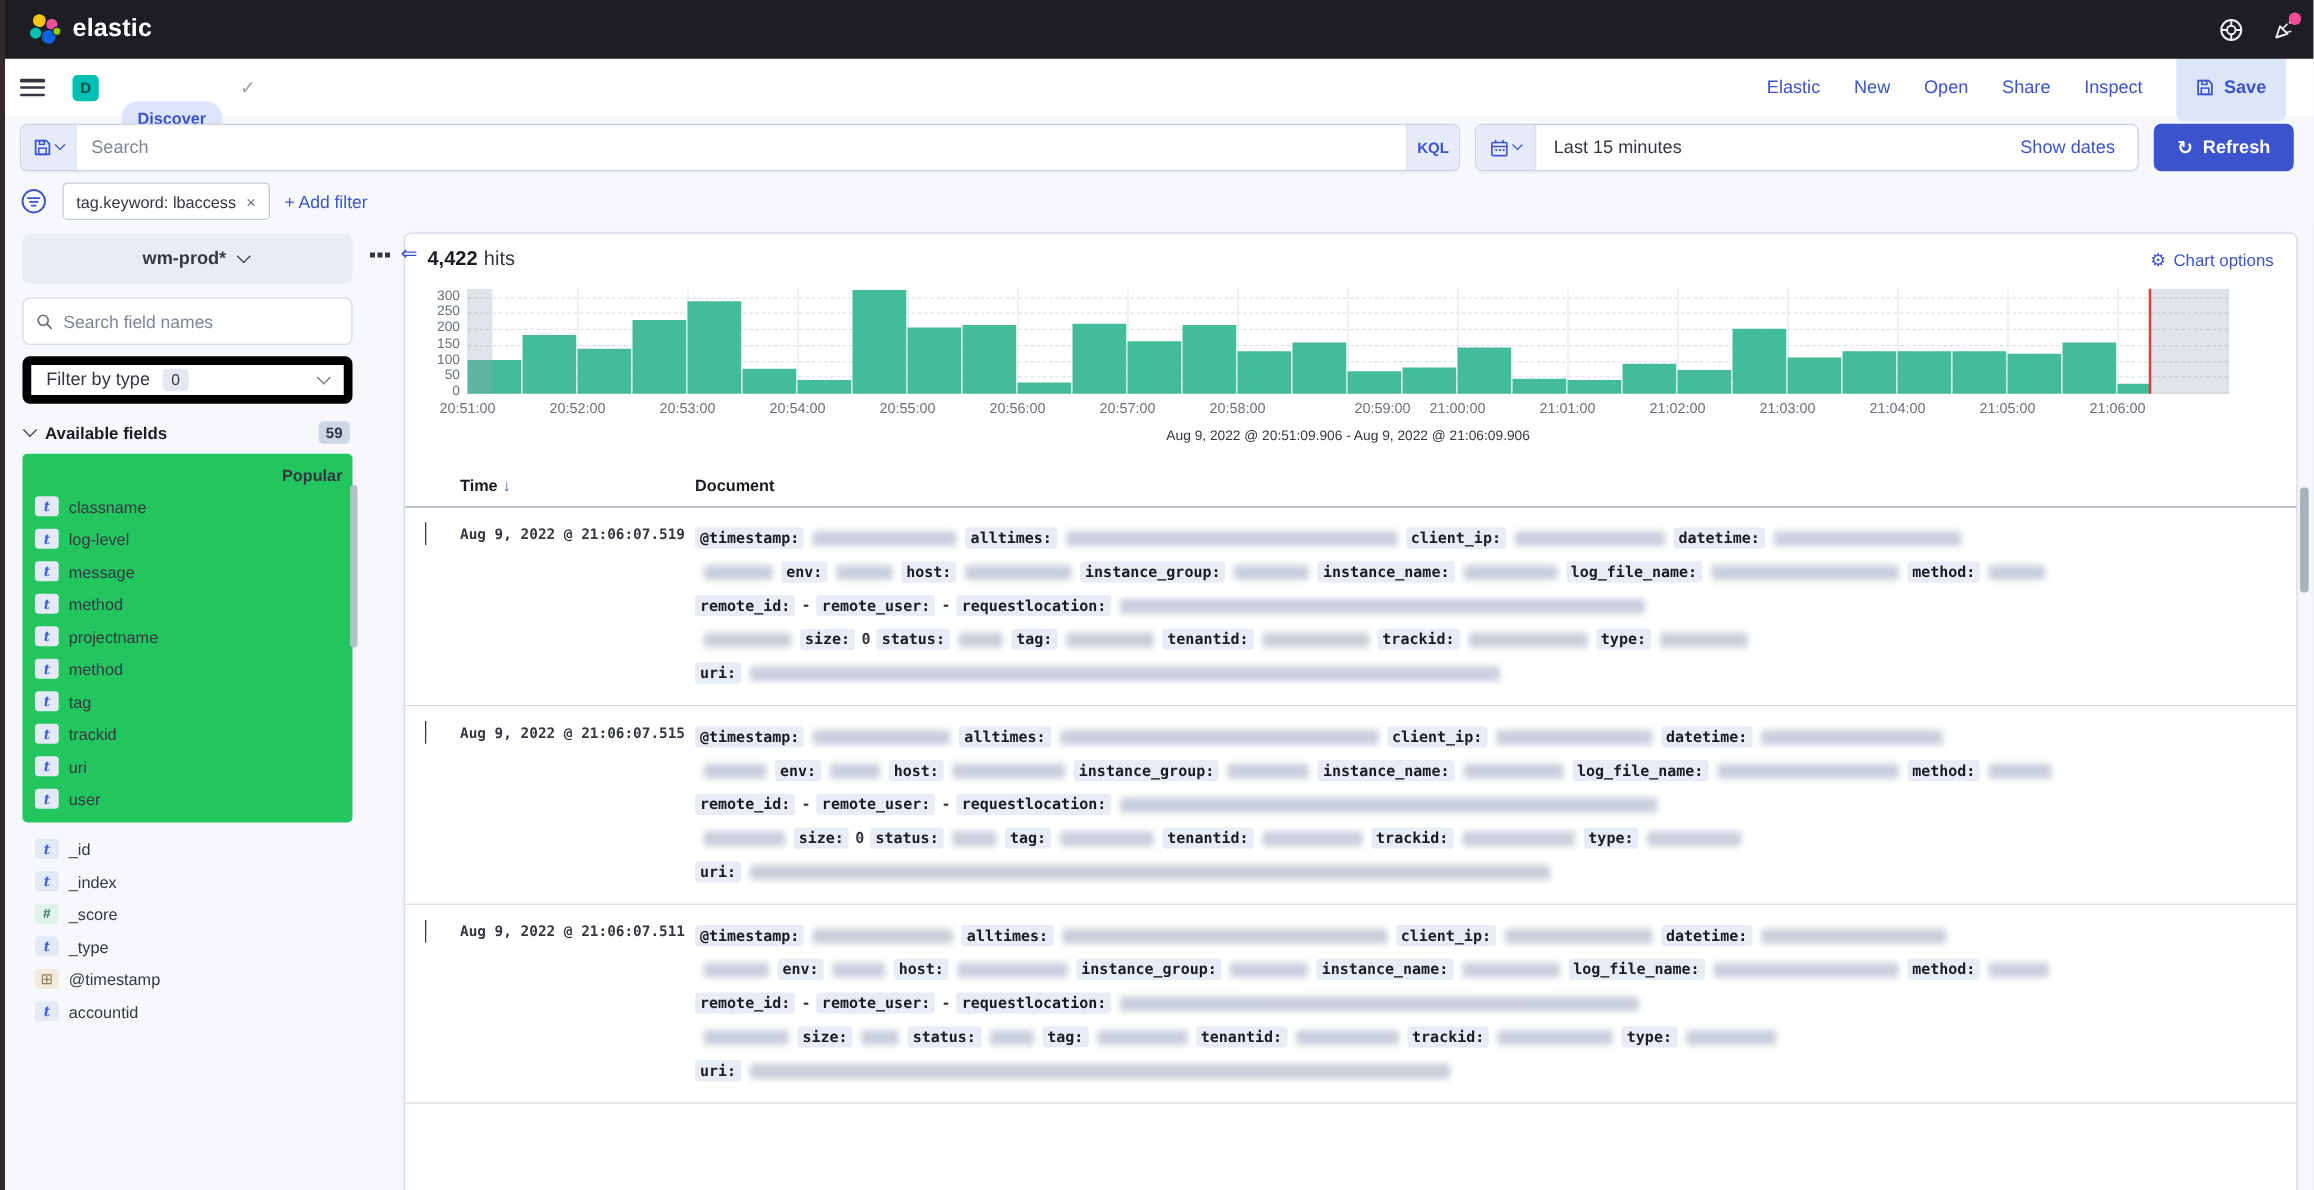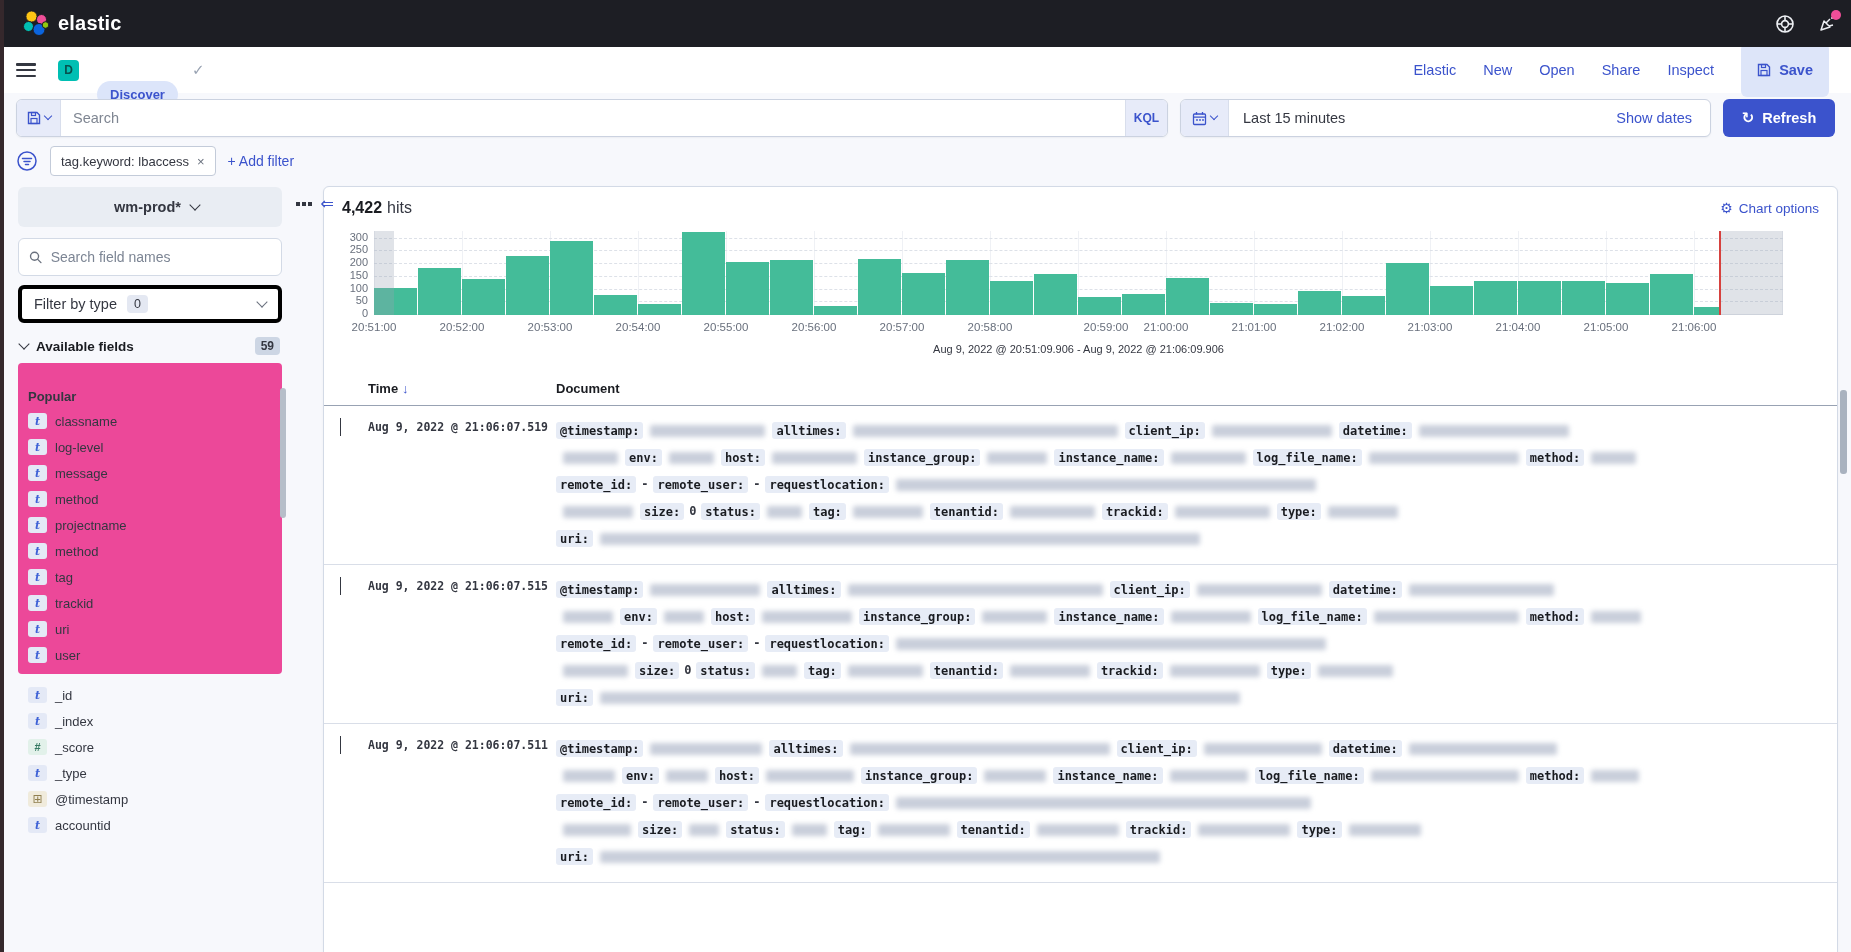--- a/index.html
+++ b/index.html
@@ -52,26 +52,26 @@
   .fpill .x { color:#69707D; font-size:13px; cursor:pointer; }
   .add-filter { color:#3B53CC; font-size:14px; cursor:pointer; }
 
   
   .content { display:flex; height:773px; }
   .sidebar { width:296px; flex:none; padding:8px 14px 0 18px; position:relative; }
   .idx-btn { width:100%; height:40px; background:#E9EDF3; border:none; border-radius:6px; font-family:inherit; font-size:14.5px; font-weight:700; color:#343741; display:flex; align-items:center; justify-content:center; gap:10px; cursor:pointer;padding-left:13px; }
   .fld-search { margin-top:11px; height:38px; background:#fff; border:1px solid #D3DAE6; border-radius:6px; display:flex; align-items:center; padding:0 10px; gap:8px; }
   .fld-search input { border:none; outline:none; width:100%; font-size:14px; color:#343741; font-family:inherit; }
   .fld-search input::placeholder { color:#7C8594; }
-  .type-filter { margin-top:9px; height:38px; background:#fff; border:4px solid #000000; border-radius:6px; display:flex; align-items:center; padding:0 12px; gap:10px; font-size:14.5px; color:#343741; cursor:pointer; }
+  .type-filter { margin-top:9px; height:38px; background:#fff; border:7px solid #000000; border-radius:6px; display:flex; align-items:center; padding:0 12px; gap:10px; font-size:14.5px; color:#343741; cursor:pointer; }
   .cnt-badge { background:#E4E8F2; border-radius:4px; font-size:12.5px; padding:2px 7px; color:#343741; }
   .avail-row { margin-top:14px; display:flex; align-items:center; gap:8px; padding:0 2px; }
   .avail-label { font-size:13.5px; font-weight:700; color:#1A1C21; }
   .avail-count { margin-left:auto; background:#CDD6E4; color:#343741; font-size:12px; font-weight:600; border-radius:4px; padding:2px 6px; }
-  .popular-box { margin-top:8px; background:#ec4899; border-radius:4px; padding:24px 8px 6px 8px; }
+  .popular-box { margin-top:8px; background:#22c55e; border-radius:4px; padding:8px 8px 6px 8px;text-align:right; }
   .popular-title { font-size:13px; font-weight:700; color:#343741; padding:2px 0 4px 2px; }
   .field-item { display:flex; align-items:center; gap:8px; height:26px; padding-left:2px; cursor:pointer; border-radius:3px; }
   .fbadge { width:19px; height:16px; border-radius:3px; font-size:11px; display:flex; align-items:center; justify-content:center; flex:none; }
   .fb-t { background:#E4E9F6; color:#3F62D6; font-family:"DejaVu Serif","Liberation Serif",serif; font-style:italic; font-weight:700; }
   .fb-n { background:#E2F1EA; color:#357A63; font-weight:700; }
   .fb-d { background:#F0EBDC; color:#907F4F; font-size:12px; }
   .fname { font-size:13px; color:#343741; }
   .meta-box { margin-top:8px; padding:0 8px; }
   .sb-scroll { position:absolute; right:10px; top:209px; width:6px; height:130px; background:#B6BEC9; border-radius:3px; }
 

